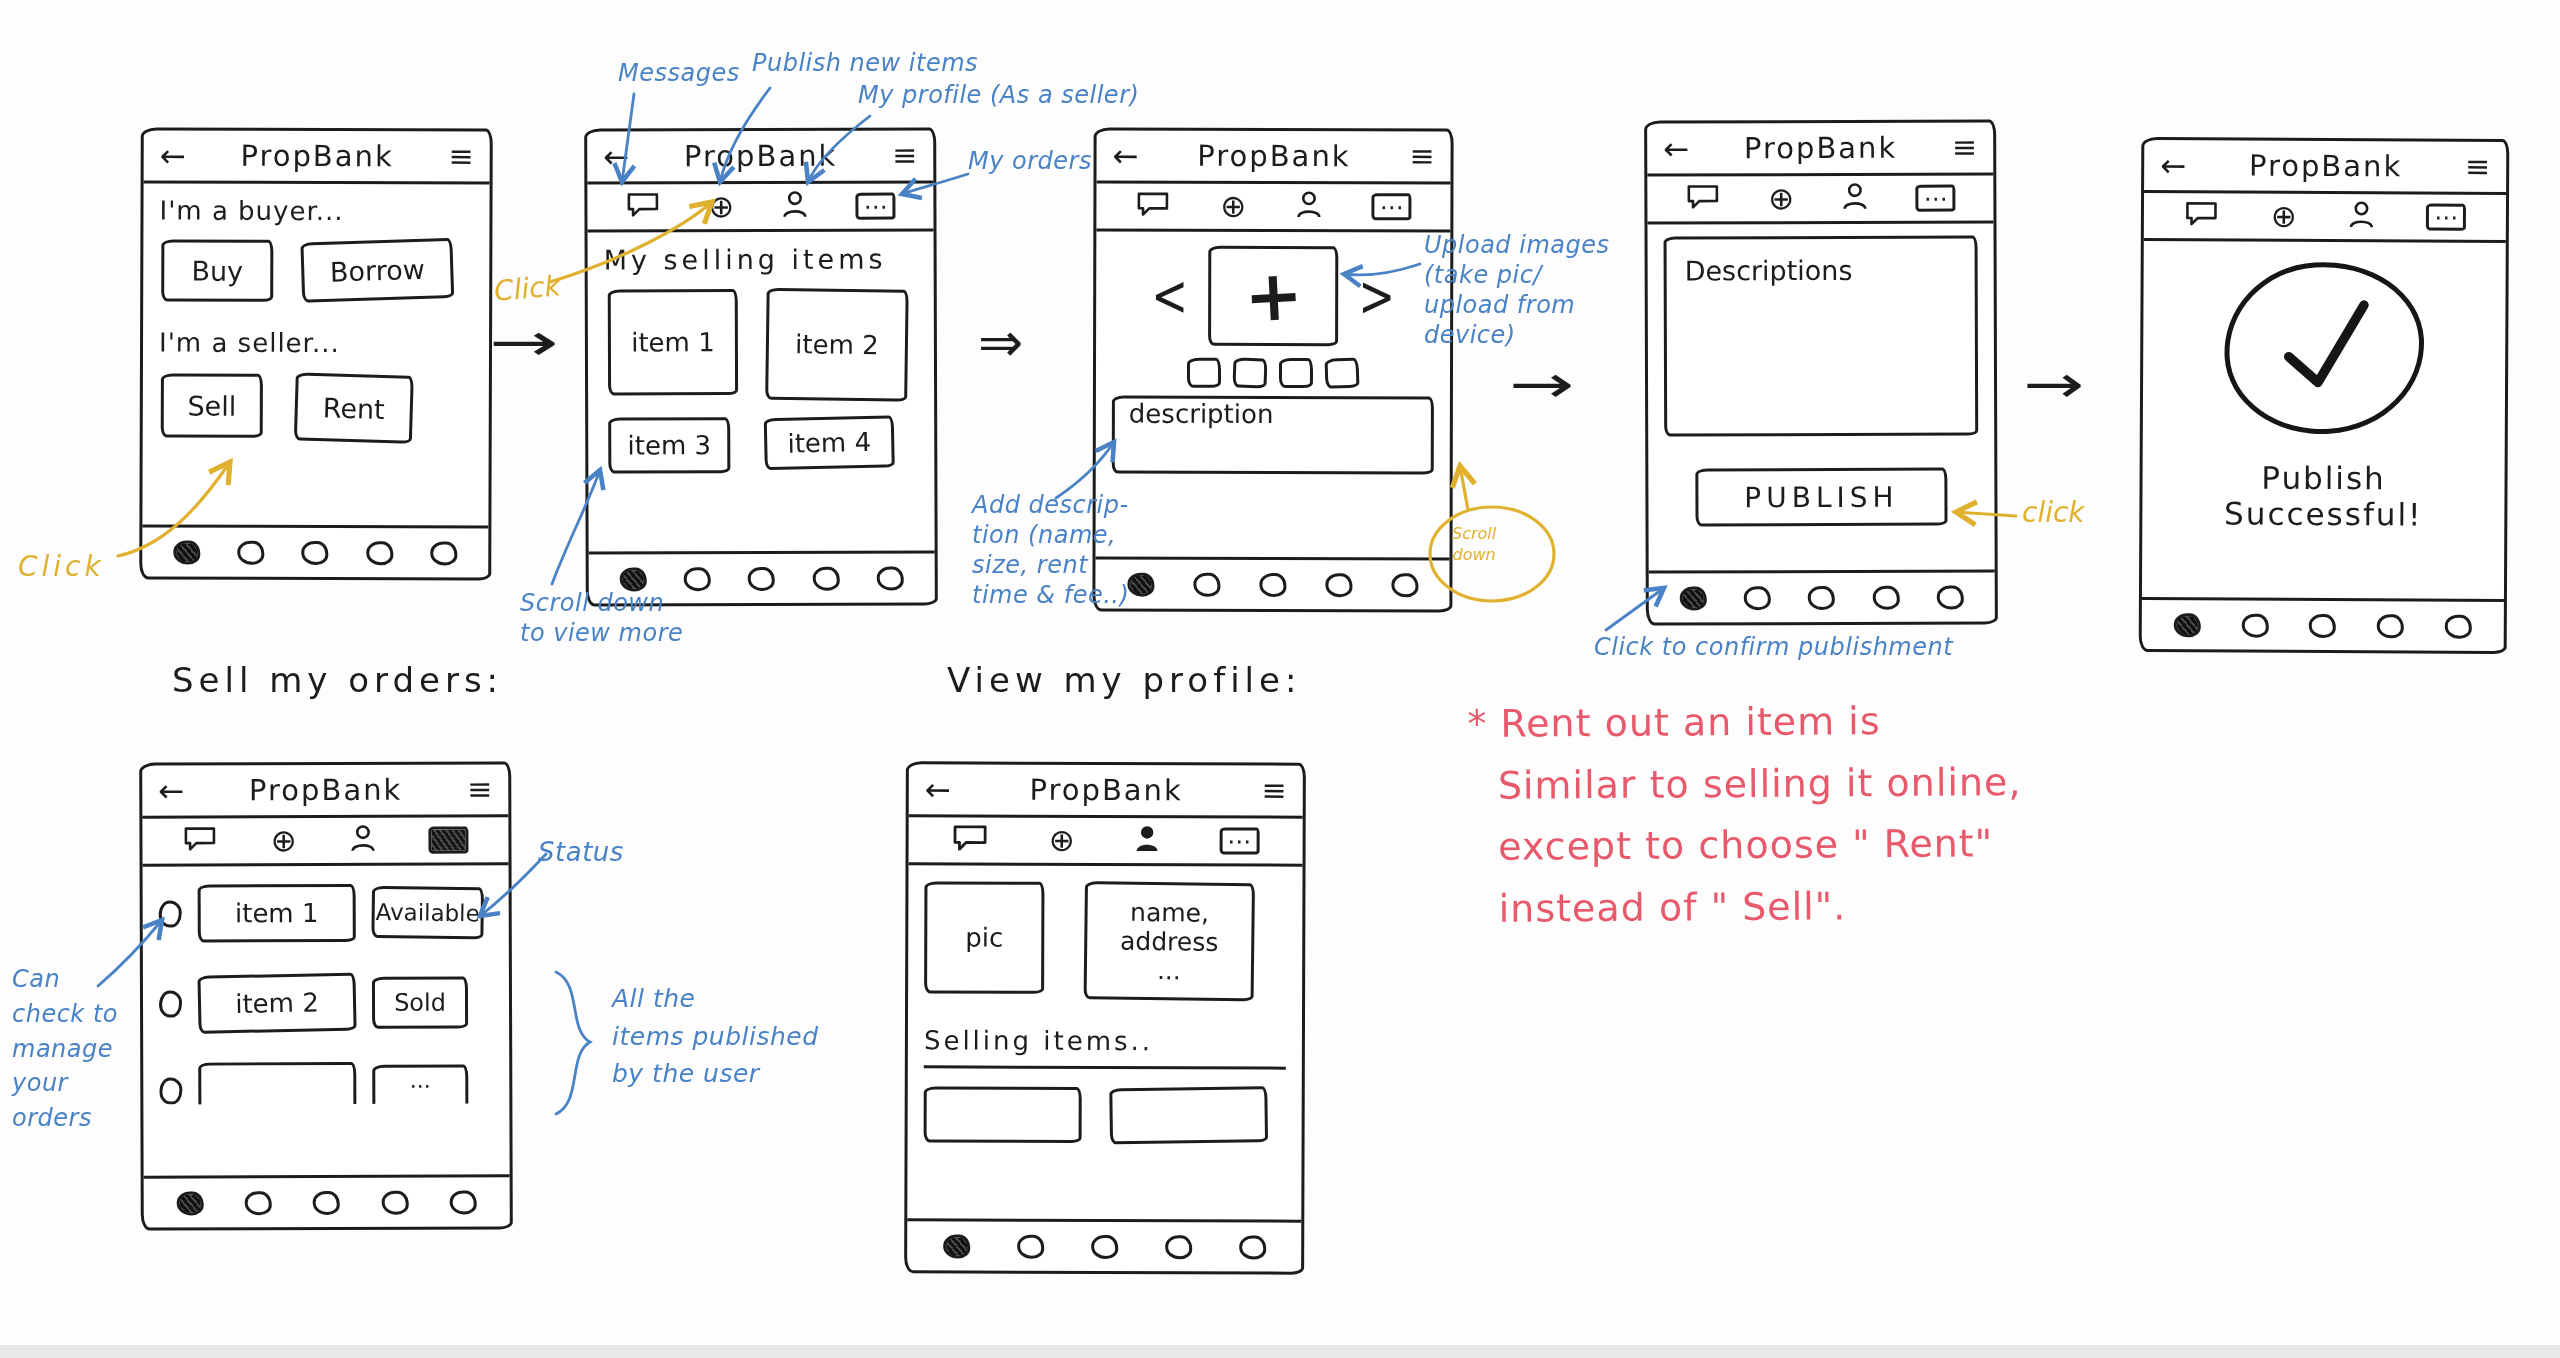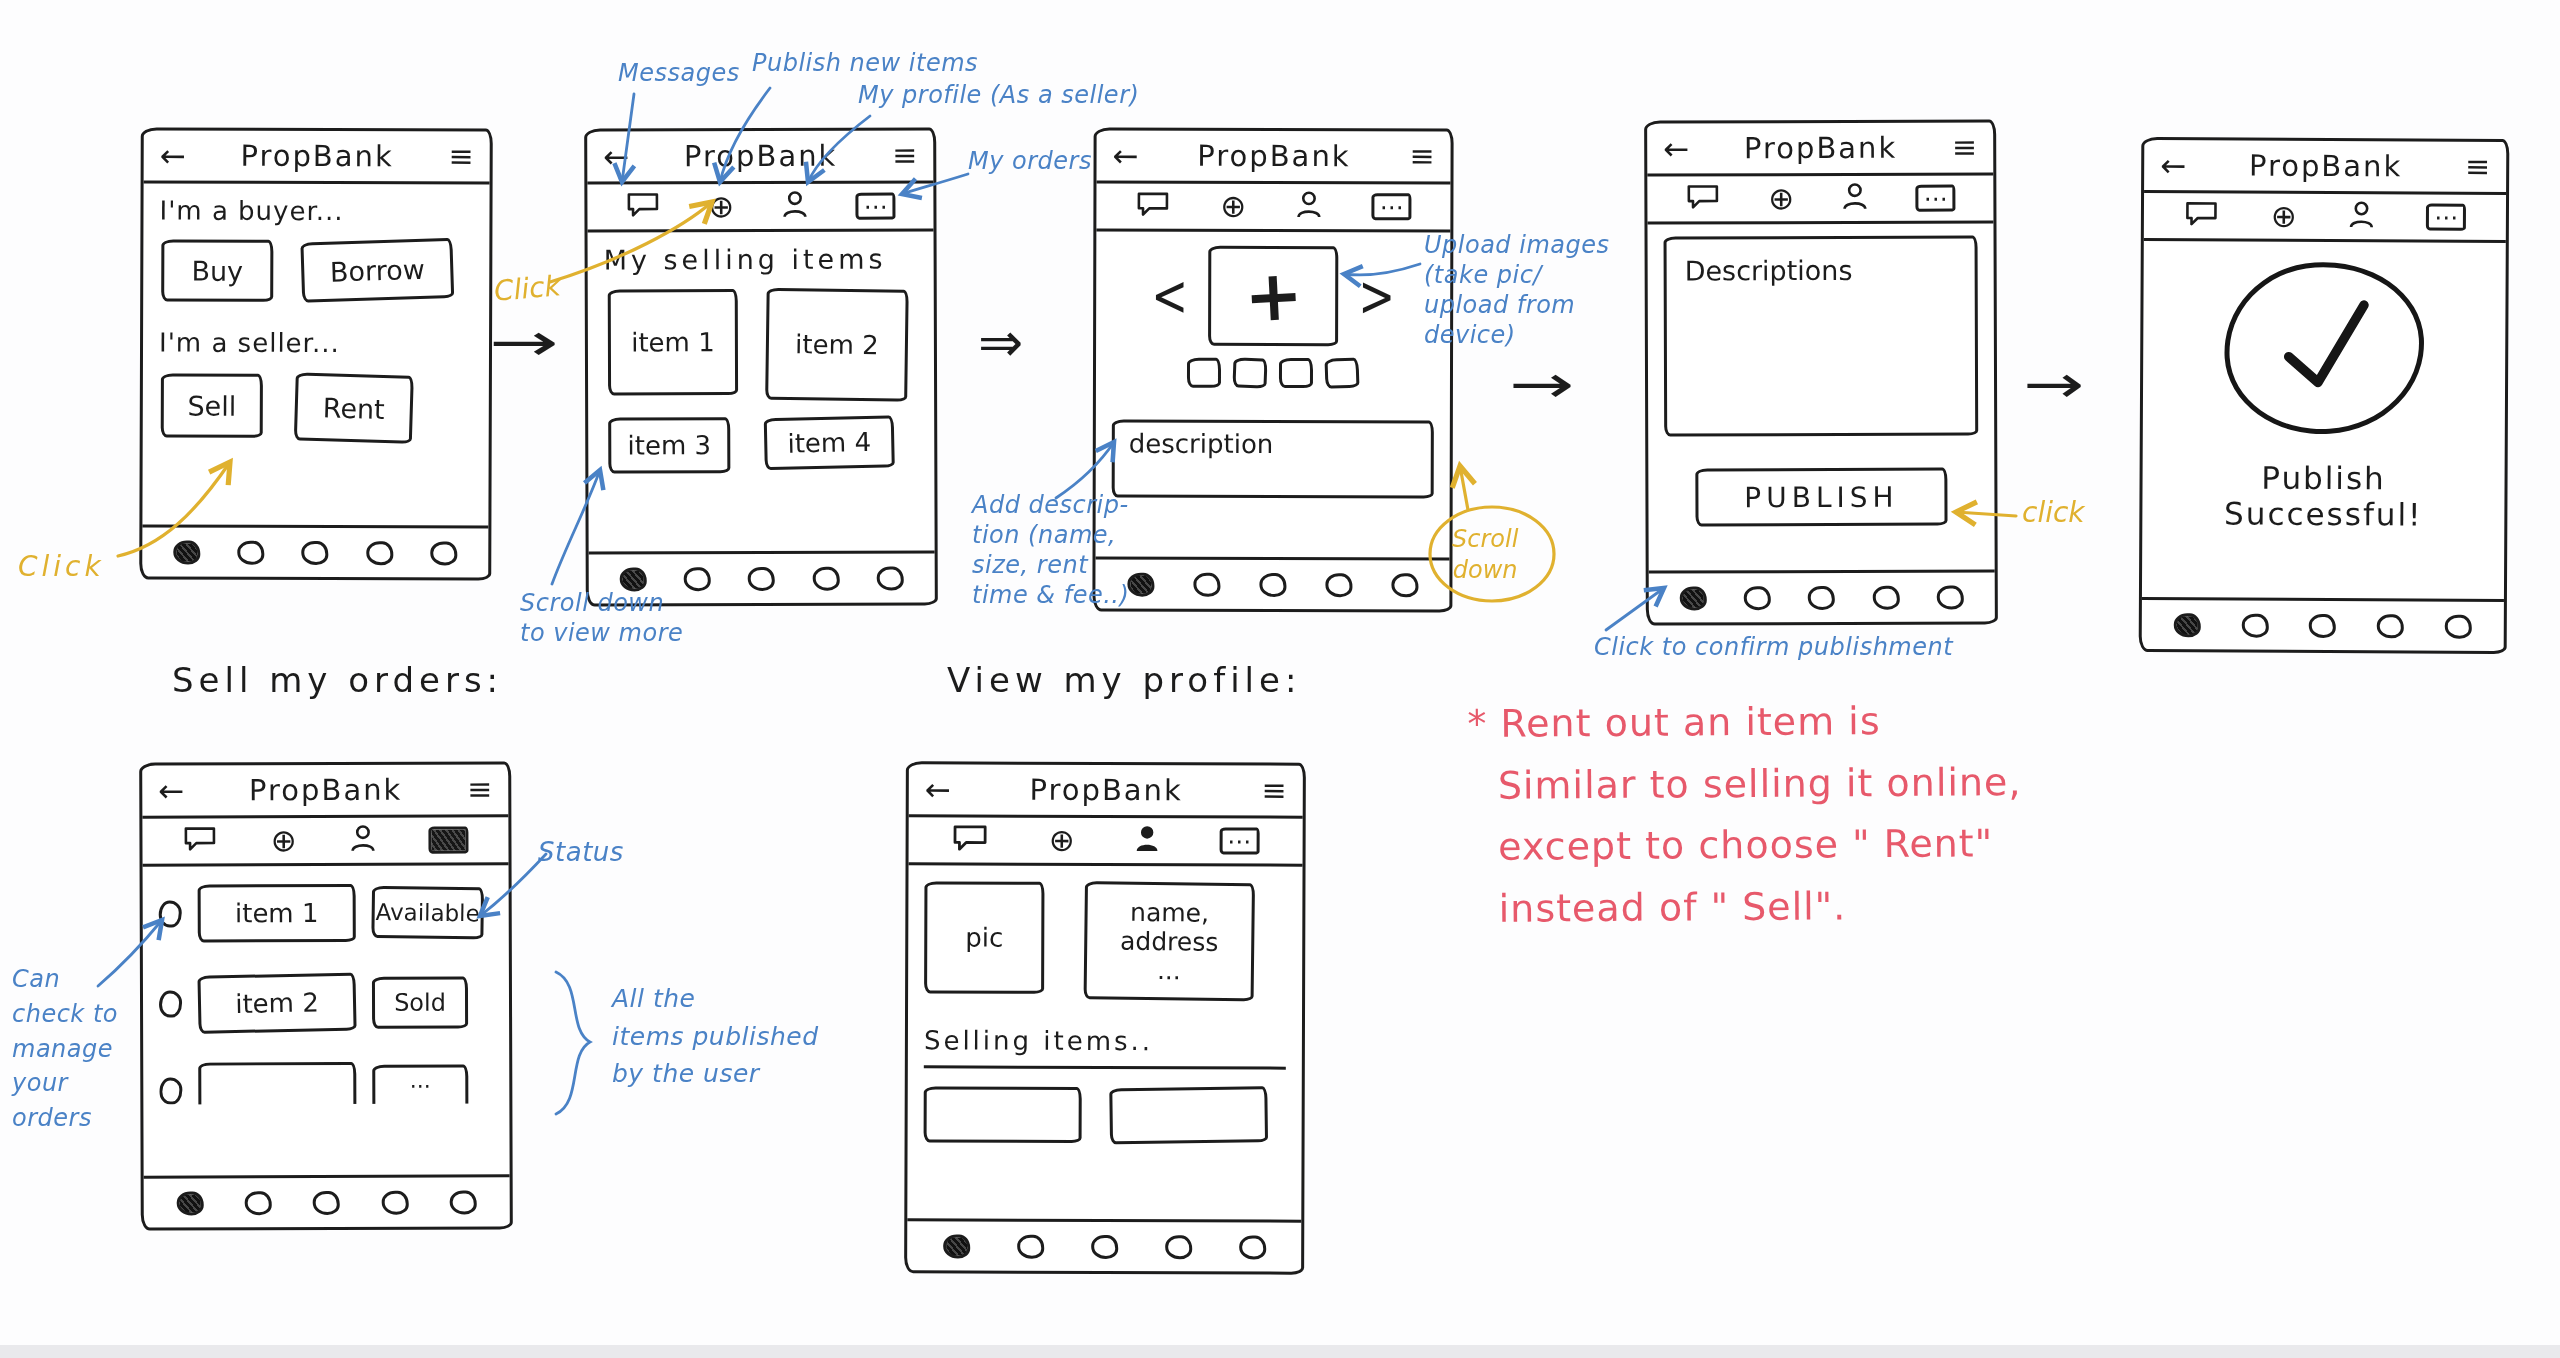--- a/index.html
+++ b/index.html
@@ -159,21 +159,21 @@
           <span style="font-size:70px;font-weight:bold;transform:rotate(-3deg)">+</span>
         </div>
         <span class="caret">&gt;</span>
       </div>
       <div style="display:flex;justify-content:center;gap:12px;margin-top:12px">
         <span class="skb" style="width:34px;height:30px"></span>
         <span class="skb" style="width:34px;height:30px;transform:rotate(2deg)"></span>
         <span class="skb" style="width:34px;height:30px"></span>
         <span class="skb" style="width:34px;height:30px;transform:rotate(-2deg)"></span>
       </div>
-      <div class="skb" style="margin-top:32px;height:78px;align-items:flex-start;justify-content:flex-start;padding:6px 14px;font-size:26px">description</div>
+      <div class="skb" style="margin-top:8px;height:78px;align-items:flex-start;justify-content:flex-start;padding:0 14px;font-size:26px">description</div>
     </div>
     <div class="p-nav">
       <span class="dot filled"></span>
       <span class="dot"></span>
       <span class="dot"></span>
       <span class="dot"></span>
       <span class="dot"></span>
     </div>
   </div>
 
@@ -377,21 +377,21 @@
 check to
 manage
 your
 orders</div>
   <div class="blue pre" style="left:612px;top:980px;font-size:25px;line-height:1.5">All the
 items published
 by the user</div>
 
   <div class="yellow" style="left:18px;top:550px;letter-spacing:4px">Click</div>
   <div class="yellow" style="left:494px;top:272px;transform:rotate(-5deg)">Click</div>
-  <div class="yellow pre" style="left:1452px;top:524px;font-size:24px;text-align:center;line-height:1.3">Scroll
+  <div class="yellow pre" style="left:1452px;top:524px;font-size:16px;text-align:center;line-height:1.3">Scroll
 down</div>
   <div class="yellow" style="left:2022px;top:496px">click</div>
 
   <div class="rednote" style="left:1468px;top:692px">
     <div>* Rent out an item is</div>
     <div class="indent">Similar to selling it online,</div>
     <div class="indent">except to choose " Rent"</div>
     <div class="indent">instead of " Sell".</div>
   </div>
 

